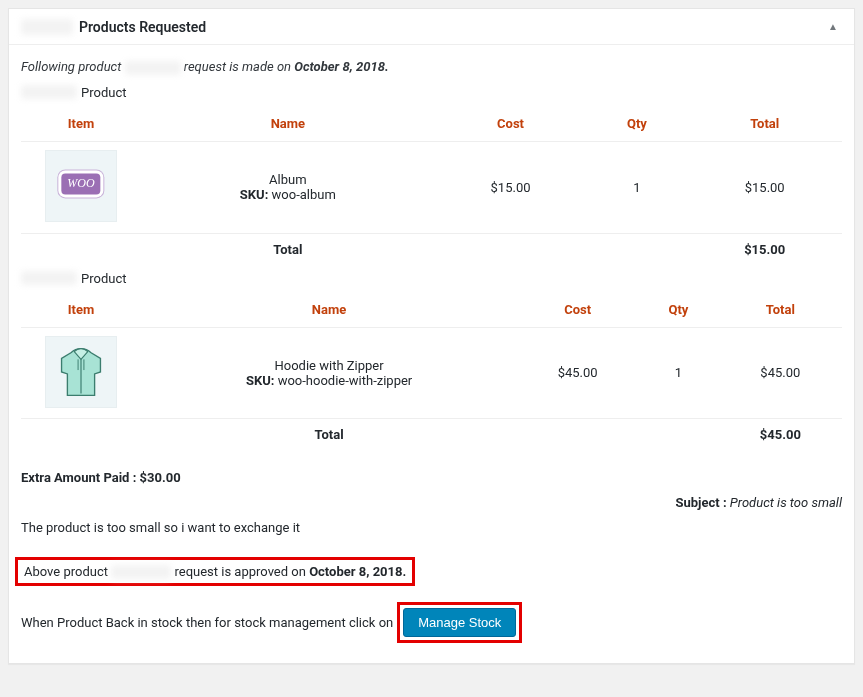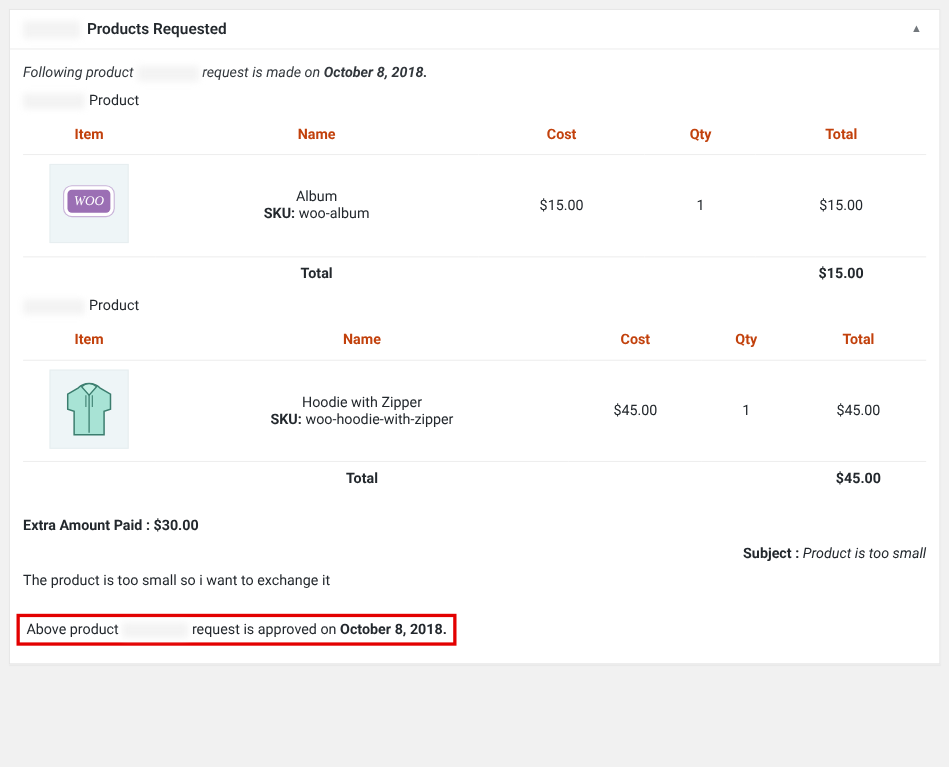--- a/index.html
+++ b/index.html
@@ -263,15 +263,21 @@
 
     <p class="reason-body">The product is too small so i want to exchange it</p>
 
     <span class="boxed-red">
       <span>Above product</span>
       <span class="blur inline" style="width:60px">xxxx</span>
       <span>request is approved on </span><strong>October 8, 2018.</strong>
     </span>
 
 
+    <div class="stock-line">
+      <span class="pretext">When Product Back in stock then for stock management click on</span>
+      <span class="btn-wrap">
+        <button class="btn-primary">Manage Stock</button>
+      </span>
+    </div>
 
   </div>
 </div>
 
 </body></html>

